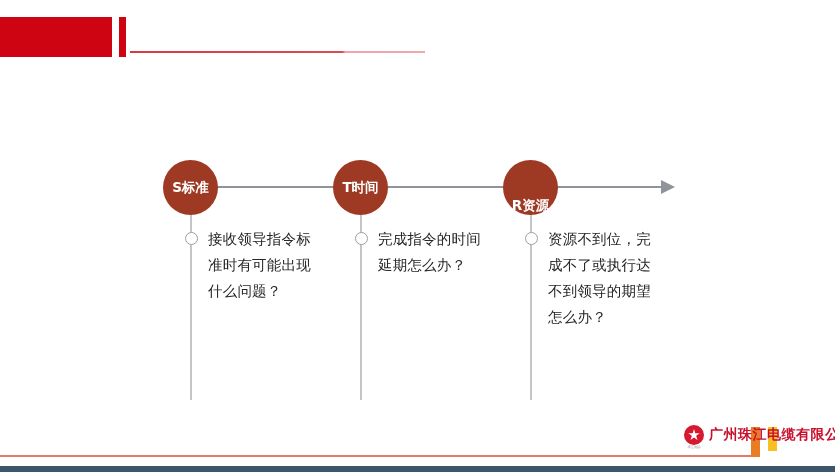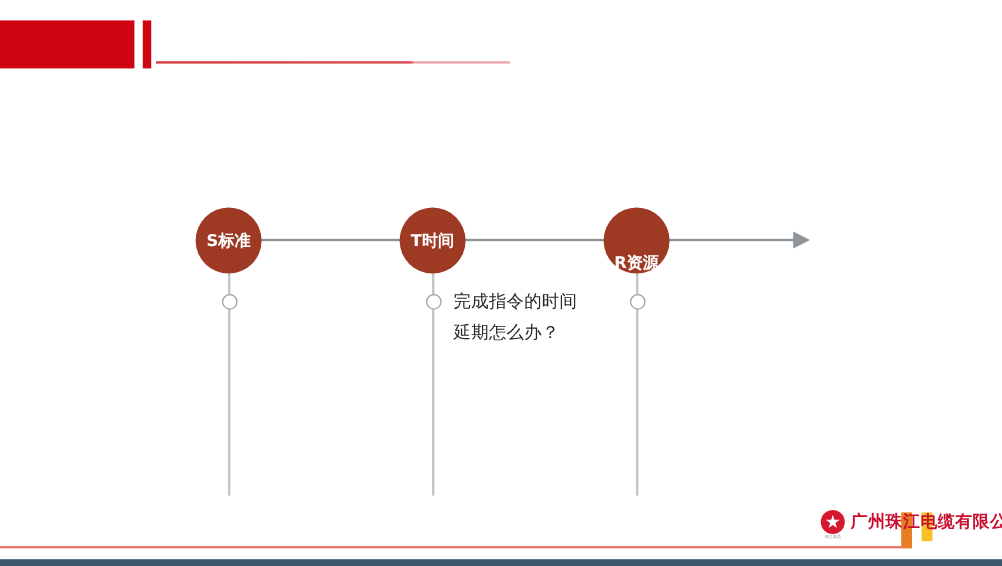--- a/index.html
+++ b/index.html
@@ -38,21 +38,21 @@
     top: 51px;
     width: 295px;
     height: 2px;
     background: linear-gradient(to right, #D83A44 0%, #DC4B52 72%, #F0A5A9 73%, #EFA8AC 100%);
   }
 
   
   .timeline {
     position: absolute;
     left: 0;
-    top: 17px;
+    top: 4px;
     width: 835px;
     height: 432px;
   }
   .axis {
     position: absolute;
     left: 190px;
     top: 182px;
     width: 478px;
     height: 2px;
     background: #8E9499;
@@ -214,33 +214,35 @@
 <div class="timeline">
 
   <div class="axis"></div>
   <div class="axis-head"></div>
 
   <div class="stem stem-1"></div>
   <div class="node node-1">
     <span>S标准</span>
   </div>
   <div class="bullet bullet-1"></div>
+  <div class="caption caption-1">接收领导指令标准时有可能出现什么问题？</div>
 
   <div class="stem stem-2"></div>
   <div class="node node-2">
     <span>T时间</span>
   </div>
   <div class="bullet bullet-2"></div>
   <div class="caption caption-2">完成指令的时间延期怎么办？</div>
 
   <div class="stem stem-3"></div>
   <div class="node node-3">
     <span>R资源</span>
   </div>
   <div class="bullet bullet-3"></div>
+  <div class="caption caption-3">资源不到位，完成不了或执行达不到领导的期望怎么办？</div>
 
 </div>
 
 <div class="ftr-rule"></div>
 <div class="ftr-orange-tab"></div>
 <div class="ftr-yellow-tab"></div>
 
 <div class="brand">
   <div class="brand-mark">
     <span class="brand-sub">珠江电缆</span>

